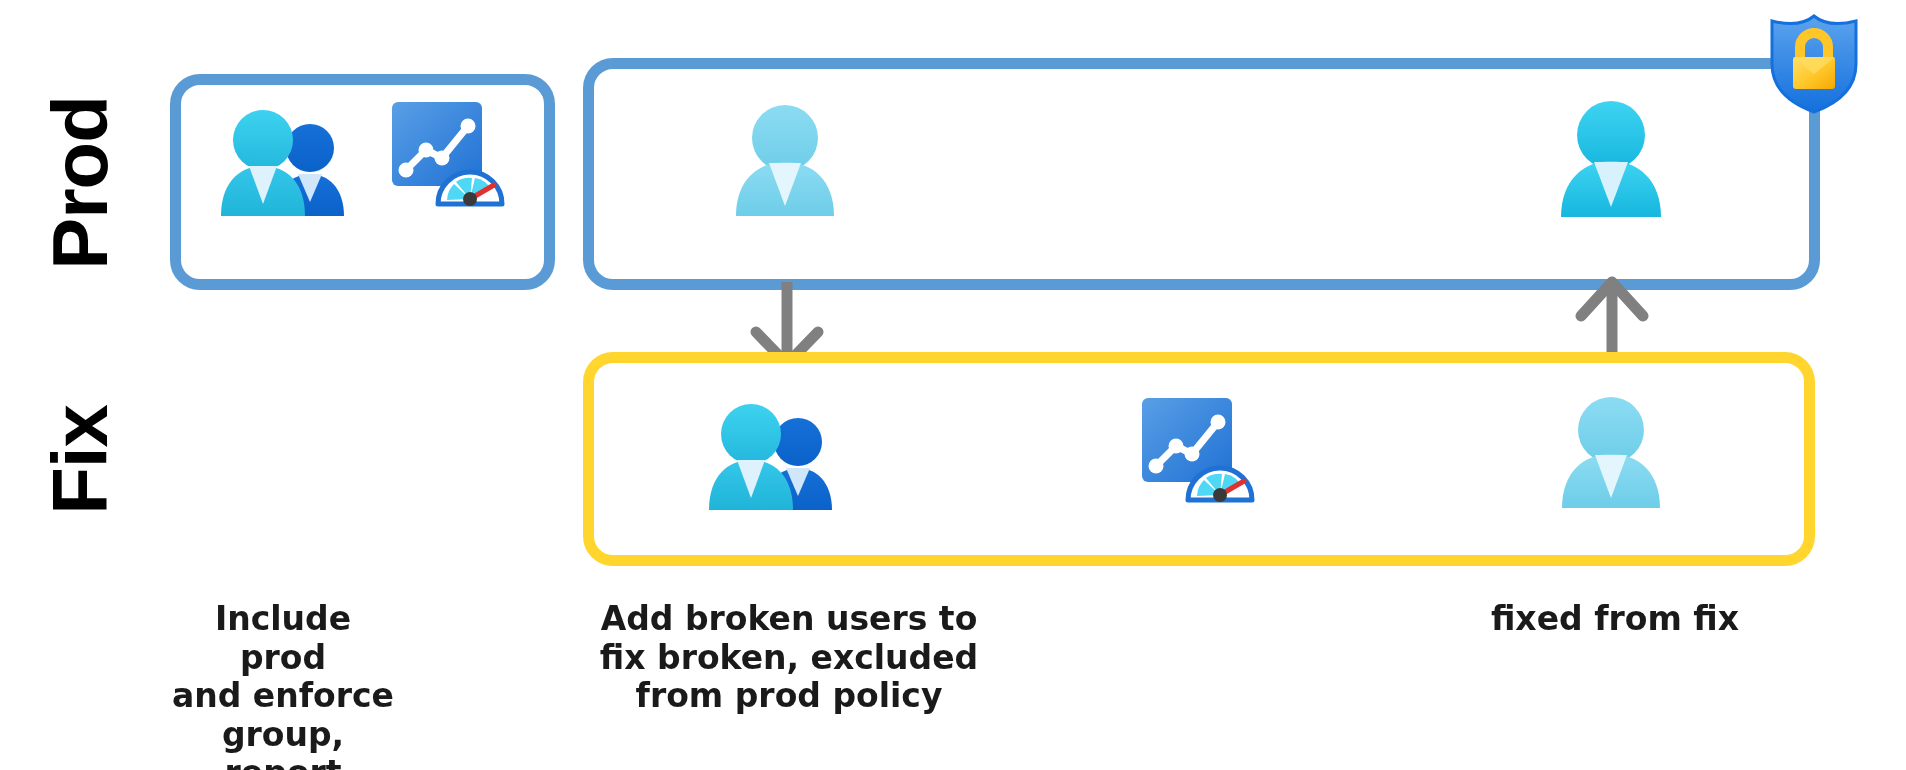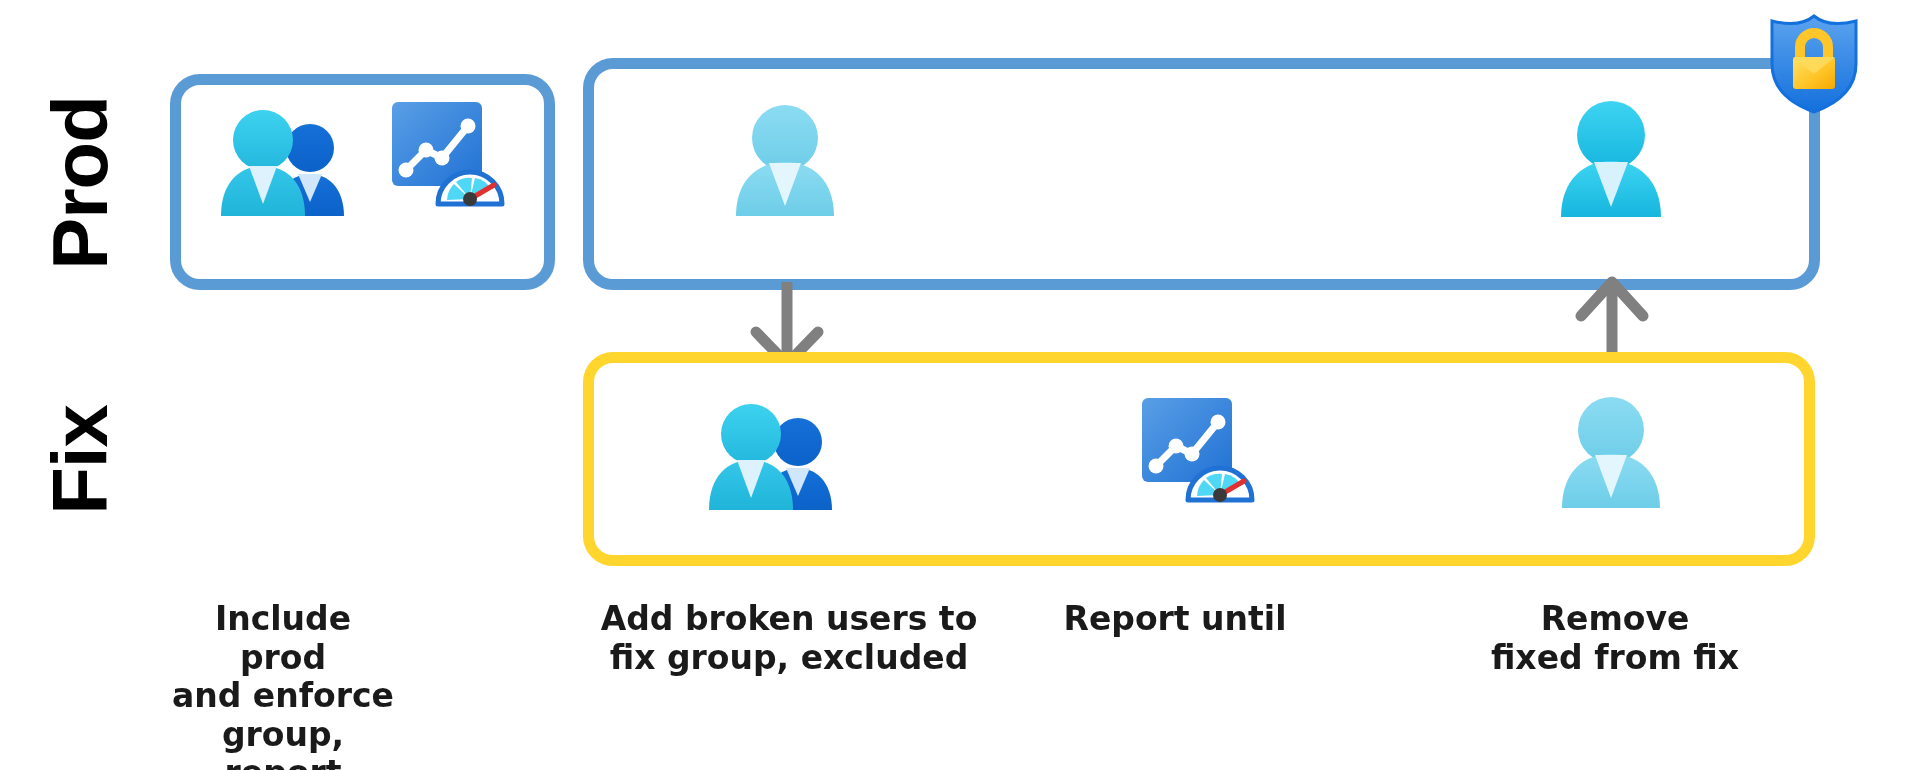--- a/index.html
+++ b/index.html
@@ -233,25 +233,24 @@
   </div>
 
   <div class="caption" style="left:172px;top:600px;width:222px;">
     <div>Include prod</div>
     <div>and enforce</div>
     <div>group, report</div>
   </div>
 
   <div class="caption" style="left:594px;top:600px;width:390px;">
     <div>Add broken users to</div>
-    <div>fix group, excluded</div>
+    <div>fix broken, excluded</div>
+    <div>from prod policy</div>
   </div>
 
   <div class="caption" style="left:1050px;top:600px;width:250px;">
-    <div>Report until</div>
   </div>
 
   <div class="caption" style="left:1470px;top:600px;width:290px;">
-    <div>Remove</div>
     <div>fixed from fix</div>
   </div>
 
 </div>
 
 </body></html>

